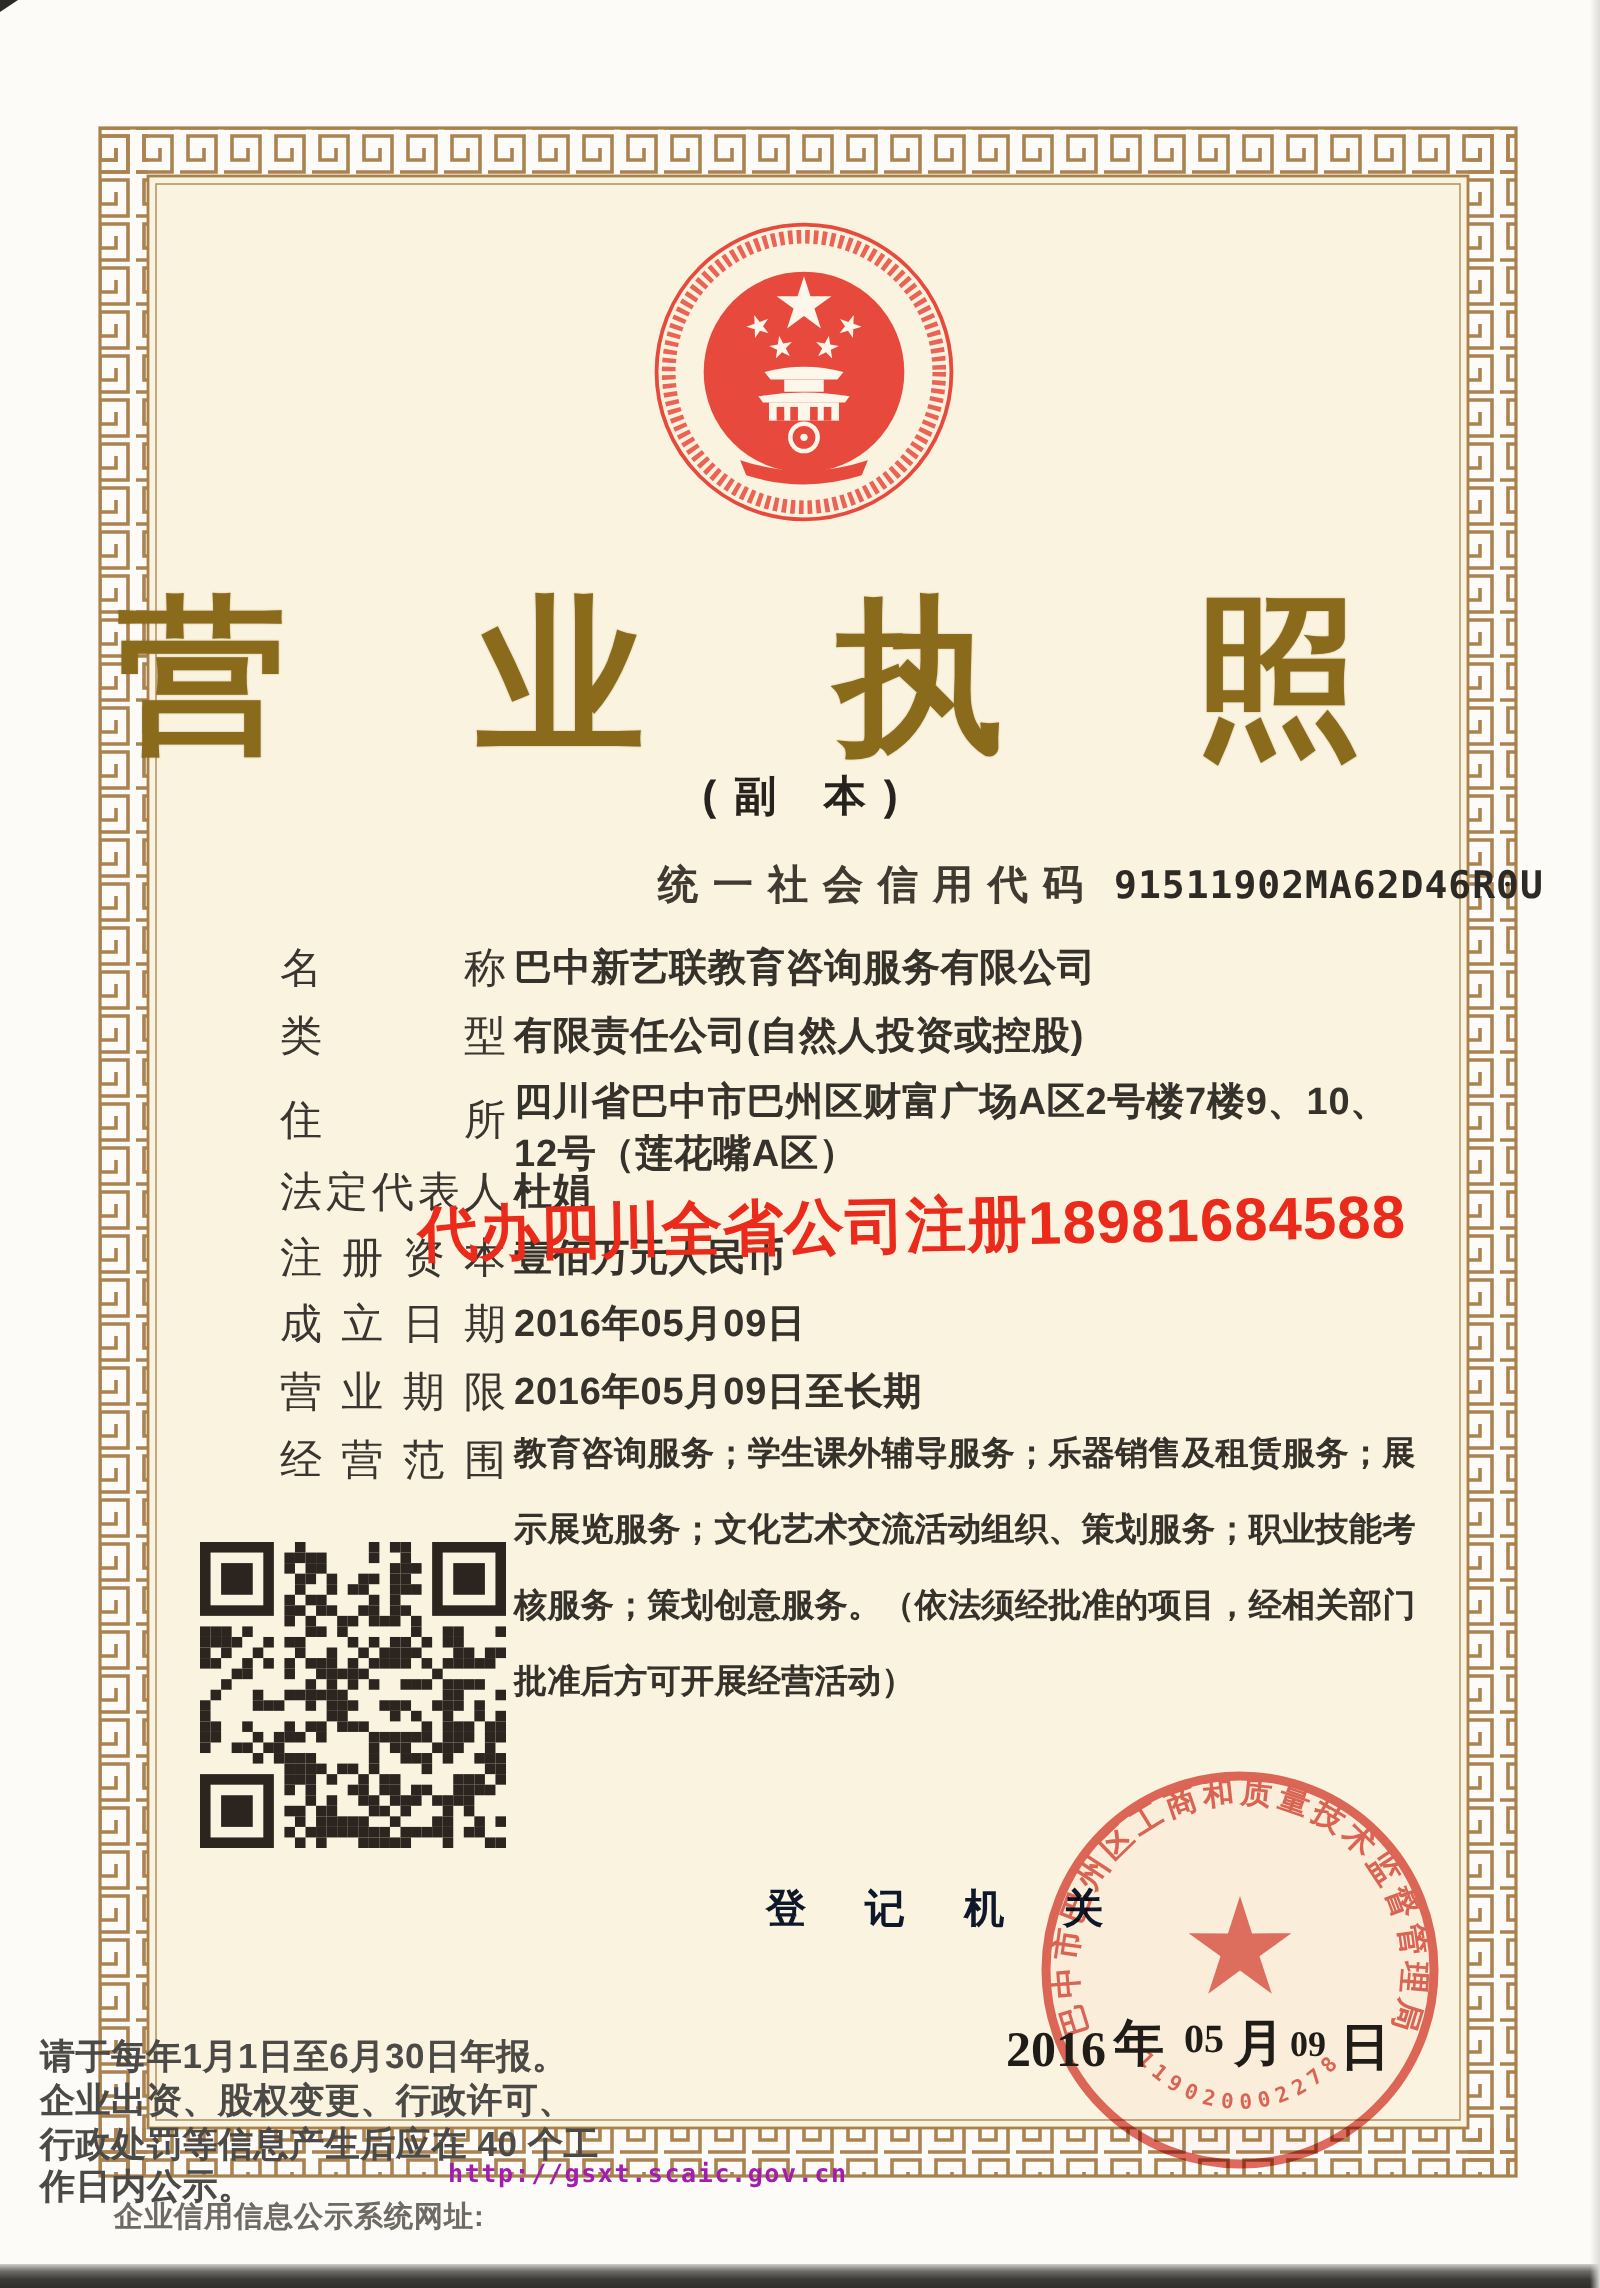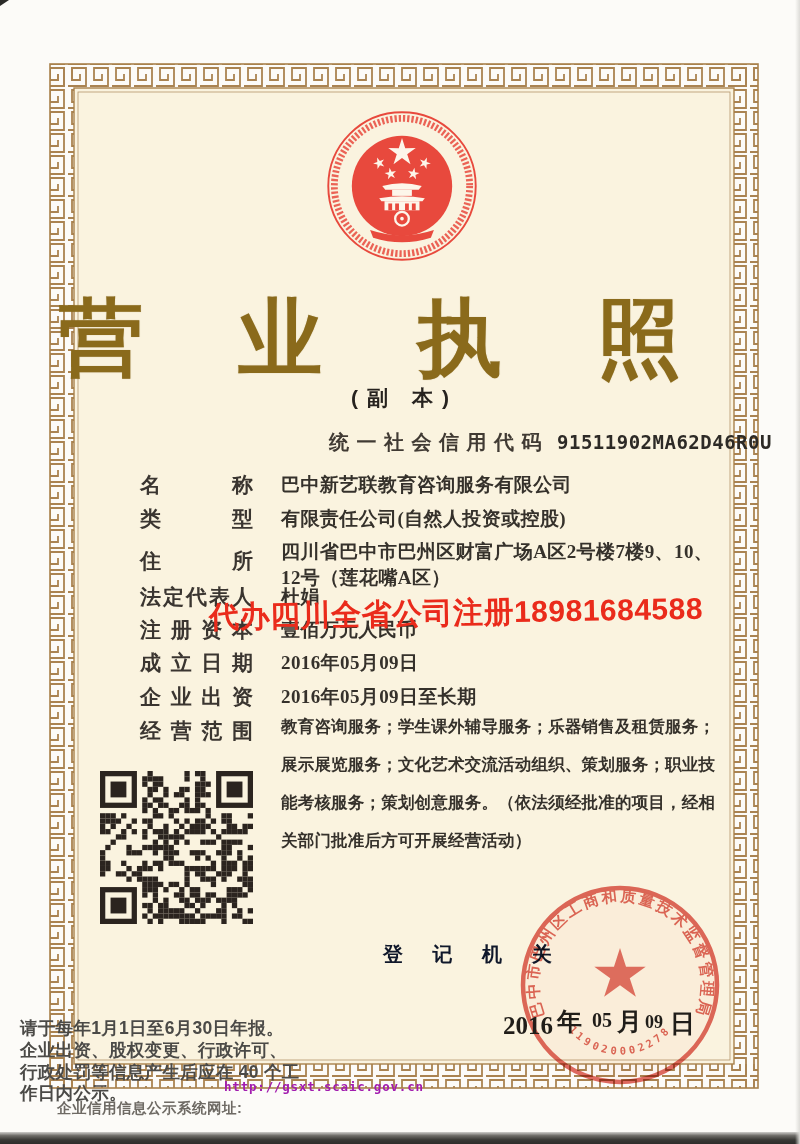--- a/index.html
+++ b/index.html
@@ -9,22 +9,22 @@
   .speck{position:absolute;left:0;top:0;width:9px;height:6px;background:#2a2a28;clip-path:polygon(0 0,100% 0,0 100%);}
   .frame-svg{position:absolute;left:0;top:0;}
   .emblem{position:absolute;left:326px;top:110px;}
   .title{position:absolute;left:0;top:282px;width:740px;text-align:center;font-size:84px;font-weight:800;color:#8a6a1b;letter-spacing:36px;padding-left:36px;box-sizing:border-box;text-shadow:0 0 1px rgba(120,90,20,.4);}
   .subtitle{position:absolute;left:0;top:384px;width:800px;text-align:center;font-size:21px;font-weight:700;color:#26221e;letter-spacing:9px;padding-left:9px;box-sizing:border-box;}
   .credit-line{position:absolute;left:289px;top:429px;display:flex;align-items:baseline;white-space:nowrap;margin-left:40px;}
   .credit-label{font-size:20px;font-weight:700;color:#403a33;letter-spacing:7.5px;}
   .credit-code{font-family:"DejaVu Sans Mono",monospace;font-size:19px;font-weight:600;color:#2d2a26;margin-left:8px;letter-spacing:.5px;}
   .fields{position:absolute;left:140px;top:0;width:578px;}
   .frow{position:absolute;display:flex;width:578px;}
-  .flabel{width:113px;flex:0 0 113px;font-size:21px;font-weight:700;color:#3a3530;text-align:justify;text-align-last:justify;line-height:26px;}
-  .fvalue{margin-left:28px;font-size:19px;font-weight:600;color:#35312b;line-height:26px;letter-spacing:.4px;font-family:Liberation Serif, serif;}
+  .flabel{width:113px;flex:0 0 113px;font-size:21px;font-weight:400;color:#3a3530;text-align:justify;text-align-last:justify;line-height:26px;}
+  .fvalue{margin-left:4px;font-size:19px;font-weight:600;color:#35312b;line-height:26px;letter-spacing:.4px;}
   .frow.nowrap .fvalue{white-space:nowrap;}
   .frow.scope .fvalue{font-size:16.5px;line-height:38px;letter-spacing:.2px;}
   .frow.scope .flabel{padding-top:10px;}
   .frow.addr .flabel{padding-top:9px;}
   .watermark{position:absolute;left:209px;top:593px;font-size:30px;font-weight:700;color:#ea2b1b;white-space:nowrap;transform:rotate(-1deg);z-index:6;letter-spacing:.5px;}
   .qr{position:absolute;left:100px;top:771px;width:153px;height:153px;}
   .reg-label{position:absolute;left:383px;top:941px;font-size:20px;font-weight:600;color:#0f172a;letter-spacing:12px;white-space:nowrap;}
   .seal{position:absolute;left:518px;top:883px;mix-blend-mode:multiply;opacity:.92;}
   .dt{position:absolute;color:#201d19;white-space:nowrap;z-index:7;}
   .dt.num{font-family:"Liberation Serif",serif;}
@@ -122,21 +122,21 @@
     </div>
     <div class="frow nowrap" style="top:617px">
       <div class="flabel">注册资本</div>
       <div class="fvalue">壹佰万元人民币</div>
     </div>
     <div class="frow nowrap" style="top:650px">
       <div class="flabel">成立日期</div>
       <div class="fvalue">2016年05月09日</div>
     </div>
     <div class="frow nowrap" style="top:684px">
-      <div class="flabel">企业出资</div>
+      <div class="flabel">营业期限</div>
       <div class="fvalue">2016年05月09日至长期</div>
     </div>
     <div class="frow scope" style="top:708px">
       <div class="flabel">经营范围</div>
       <div class="fvalue" style="width:453px">教育咨询服务；学生课外辅导服务；乐器销售及租赁服务；展示展览服务；文化艺术交流活动组织、策划服务；职业技能考核服务；策划创意服务。（依法须经批准的项目，经相关部门批准后方可开展经营活动）</div>
     </div>
   </div>
 
   <div class="watermark">代办四川全省公司注册18981684588</div>
 

